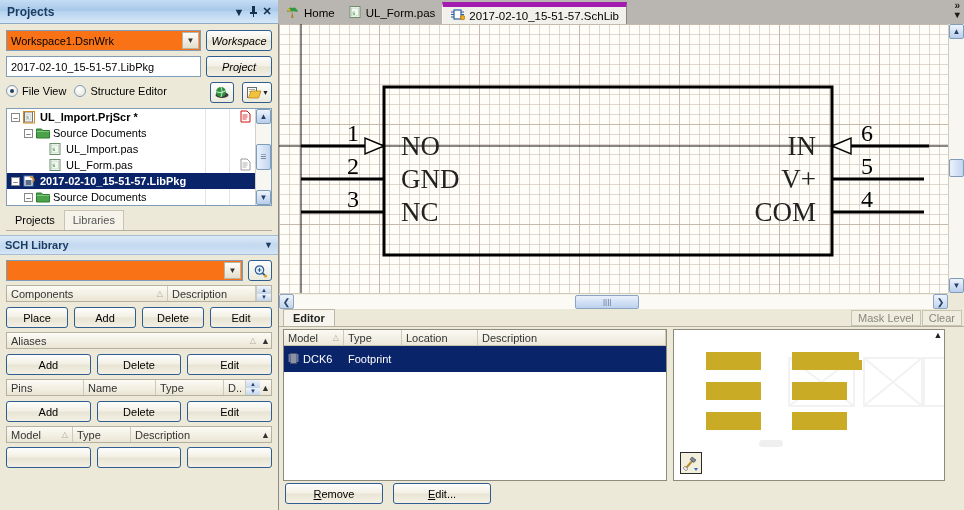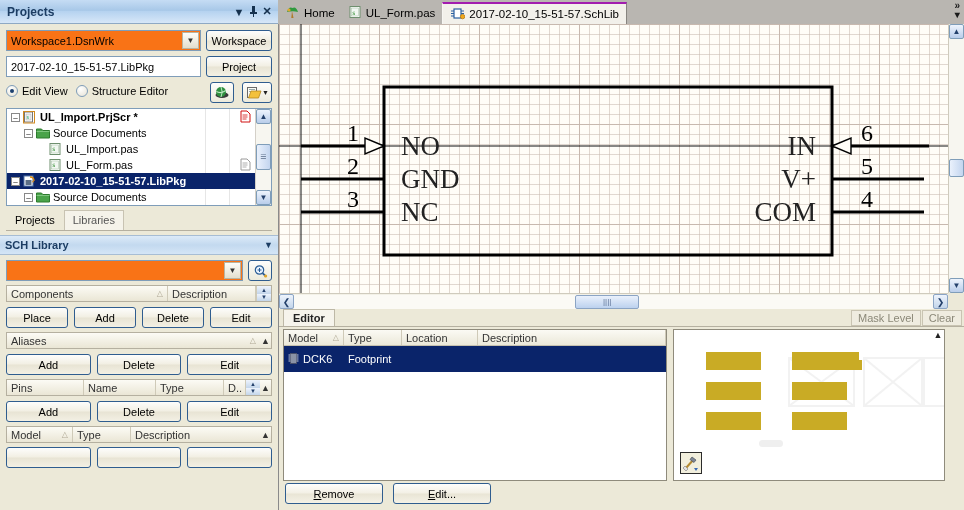--- a/index.html
+++ b/index.html
@@ -48,21 +48,21 @@
     flex: 1; height: 21px; background: #fff; border: 1px solid #7f9db9;
     display: flex; align-items: center; padding-left: 4px; font-size: 11px; color:#000;
   }
   .btn {
     border: 1px solid #2f5d8f; border-radius: 3px;
     background: linear-gradient(to bottom,#fdfdfc 0%,#f2efe3 48%,#e8e4d4 52%,#f3f0e4 100%);
     height: 21px; font-size: 11px; color: #000;
     display: flex; align-items: center; justify-content: center;
     padding: 0 6px; cursor: default; white-space: nowrap;
   }
-  .btn-w { width: 66px; }
+  .btn-w { width: 66px; font-style: italic; }
 
   .radiorow { display:flex; align-items:center; gap: 4px; margin-bottom: 4px; }
   .radio { width: 12px; height: 12px; border-radius: 50%;
            background: radial-gradient(circle at 35% 30%, #fff, #e6e2d4);
            border: 1px solid #7f9db9; position: relative; }
   .radio.on::after { content:''; position:absolute; left:3px; top:3px; width:4px;height:4px;
            border-radius:50%; background:#1b3f6e; }
   .radiorow span { font-size: 11px; }
 
   .iconbtn {
@@ -141,21 +141,21 @@
   .btnrow4 .btn { flex: 1; }
 
   
   #right { position:absolute; left:278px; top:0; width:686px; height:510px; background:#d6d3ce; }
 
   #tabbar { height: 24px; background:#b9b6b1; display:flex; align-items:flex-end;
             position:relative; }
   .dtab { height: 22px; display:flex; align-items:center; gap:4px; padding: 0 7px;
           font-size: 11.5px; color:#000; }
   .dtab.inactive { background:#b9b6b1; }
-  .dtab.active { background:#f2f0ea; border-top:2px solid #a21caf;
+  .dtab.active { background:#f2f0ea; border-top:5px solid #a21caf;
                  border-left:1px solid #f7f6f2; border-right:1px solid #87847f; }
   .tabovf { position:absolute; right:4px; top:1px; display:flex; flex-direction:column;
             align-items:center; color:#1a1a1a; }
   .tabovf span { font-size:10px; line-height:9px; font-weight:bold; }
 
   
   #canvas-wrap { position:absolute; left:0; top:24px; width:686px; height:285px; background:#fffdf7;
                  border-left:1px solid #8a8a8a; overflow:hidden; }
   #canvas { position:absolute; left:0; top:0; right:16px; bottom:16px; overflow:hidden;
             background-color:#fffdf7;
@@ -253,21 +253,21 @@
       </div>
 
       <div class="row">
         <div class="txtbox">2017-02-10_15-51-57.LibPkg</div>
         <div class="btn btn-w">Project</div>
       </div>
 
       <div class="row" style="gap:8px;">
         <div class="radiorow">
           <span class="radio on"></span>
-          <span>Edit View</span>
+          <span>File View</span>
         </div>
         <div class="radiorow">
           <span class="radio"></span>
           <span>Structure Editor</span>
         </div>
         <div style="flex:1"></div>
         <div class="iconbtn">
           <svg width="16" height="14" viewBox="0 0 16 14">
             <ellipse cx="8" cy="9" rx="6.5" ry="3" fill="#3b3b3b"></ellipse>
             <circle cx="7" cy="6" r="5" fill="#2f8f3f"></circle>

